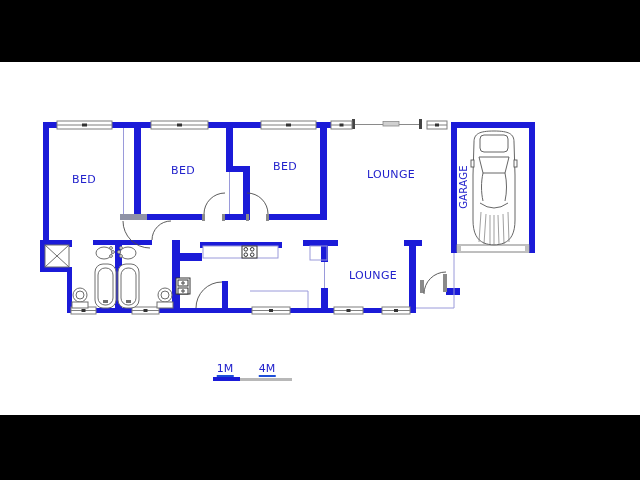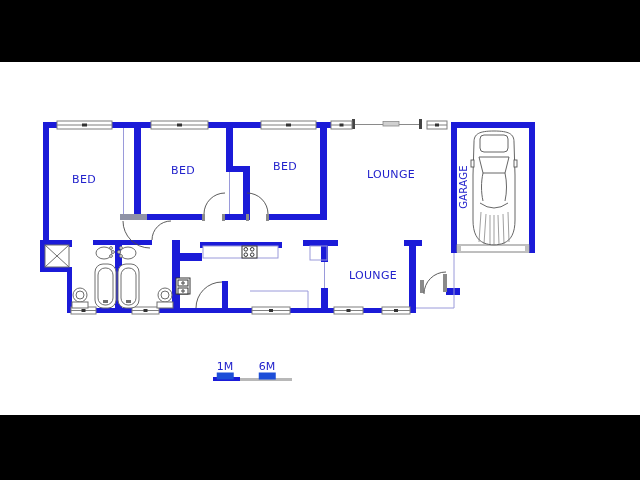--- a/index.html
+++ b/index.html
@@ -11,21 +11,21 @@
   #bar-top{top:0;height:62px;}
   #bar-bottom{top:415px;height:65px;}
   #plan-svg{position:absolute;left:0;top:0;}
   .room-label{
     position:absolute;color:#2222cc;font-size:11px;line-height:12px;
     white-space:nowrap;transform:translate(-50%,-50%);letter-spacing:0.3px;
   }
   .room-label.vertical{font-size:10px;transform:translate(-50%,-50%) rotate(-90deg);}
   .scale-label{
     position:absolute;color:#2222cc;font-size:11px;line-height:12px;white-space:nowrap;
-    transform:translate(-50%,-50%);border-bottom:7px solid #1d4ed8;padding-bottom:0px;
+    transform:translate(-50%,-50%);border-bottom:2px solid #1d4ed8;padding-bottom:0px;
   }
 </style>
 </head>
 <body>
 
 <div id="stage">
 
   <div id="bar-top" class="letterbox"></div>
   <div id="bar-bottom" class="letterbox"></div>
 
@@ -254,15 +254,15 @@
   </svg>
 
   <div class="room-label" style="left:84px;top:180px;">BED</div>
   <div class="room-label" style="left:183px;top:171px;">BED</div>
   <div class="room-label" style="left:285px;top:167px;">BED</div>
   <div class="room-label" style="left:391px;top:175px;">LOUNGE</div>
   <div class="room-label" style="left:373px;top:276px;">LOUNGE</div>
   <div class="room-label vertical" style="left:464px;top:187px;">GARAGE</div>
 
   <div class="scale-label" style="left:225px;top:370px;">1M</div>
-  <div class="scale-label" style="left:267px;top:370px;">6M</div>
+  <div class="scale-label" style="left:267px;top:370px;">4M</div>
 
 </div>
 
 </body></html>

